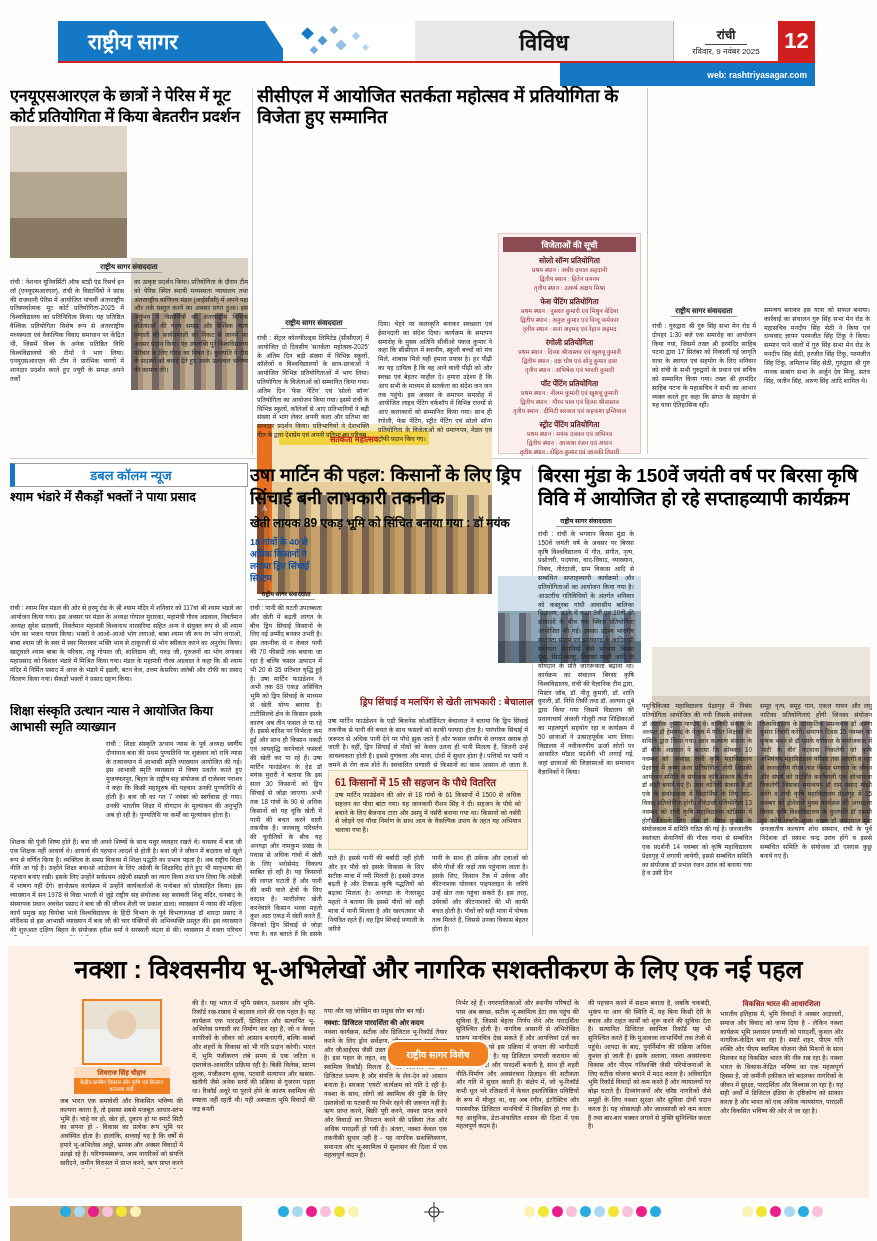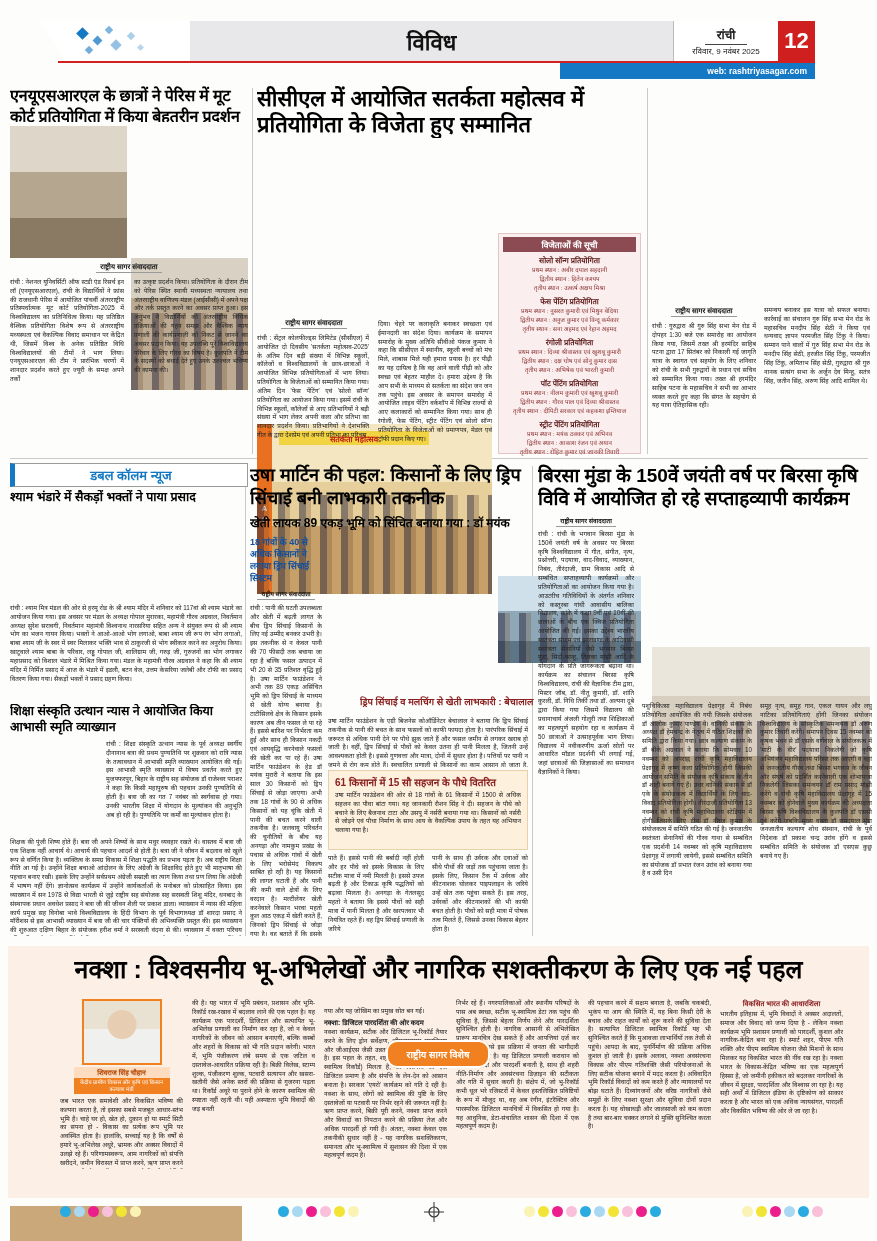--- a/index.html
+++ b/index.html
@@ -22,21 +22,21 @@
             justify-content:center;font-weight:bold;font-size:22px;}
   .redline{background:#d42020;height:2px;}
   .webstrip{background:#1478c4;color:#fff;font-size:8.5px;font-weight:bold;
             display:flex;align-items:center;justify-content:flex-end;padding-right:8px;box-sizing:border-box;}
   
   .bt{font-size:6.3px;line-height:1.4;text-align:justify;overflow:hidden;color:#252525;}
   .byline{font-size:7px;font-weight:bold;text-align:center;color:#111;}
   .byline span{border-bottom:1px solid #999;padding:0 4px 2px;}
   .hl{font-weight:bold;color:#000;overflow:hidden;}
   .h-sm{font-size:16px;line-height:1.3;font-family:Liberation Serif, serif;}
-  .h-xl{font-size:22px;line-height:1.18;}
+  .h-xl{font-size:18px;line-height:1.18;}
   .h-lg{font-size:19px;line-height:1.22;}
   .h-sub{font-size:12.5px;line-height:1.25;}
   .deck{font-weight:bold;font-size:12px;color:#000;}
   .bluehead{font-weight:bold;font-size:9px;line-height:1.35;color:#10509e;}
   .maroonhead{font-weight:bold;font-size:8.5px;color:#8a2020;line-height:1.3;margin-left:32px;}
   .vrule{background:#c9c9c9;width:1px;}
   .hrule{background:#c9c9c9;height:1px;}
   
   .ph{position:relative;overflow:hidden;background:#c9bfae;}
   .crowd::after{content:"";position:absolute;left:0;right:0;bottom:0;height:58%;
@@ -75,20 +75,23 @@
   .c1{background:#29abe2;} .c2{background:#a9d9f2;} .c3{background:#ec1e8c;}
   .c4{background:#f8c0da;} .c5{background:#f2e434;} .c6{background:#faf3b4;}
 </style>
 </head>
 <body>
 
 <div class="page">
 
   <div class="abs" style="left:58px;top:21px;width:757px;">
     <div class="band">
+      <div class="seg-logo">
+        <span>राष्ट्रीय सागर</span>
+      </div>
       <div class="seg-slant">
         <span class="dia" style="left:38px;top:8px;width:9px;height:9px;"></span>
         <span class="dia" style="left:54px;top:16px;width:7px;height:7px;opacity:.75;"></span>
         <span class="dia" style="left:46px;top:26px;width:6px;height:6px;opacity:.6;"></span>
         <span class="dia" style="left:66px;top:6px;width:6px;height:6px;opacity:.55;"></span>
         <span class="dia" style="left:72px;top:20px;width:8px;height:8px;opacity:.45;"></span>
         <span class="dia" style="left:88px;top:12px;width:6px;height:6px;opacity:.35;"></span>
         <span class="dia" style="left:98px;top:24px;width:5px;height:5px;opacity:.3;"></span>
       </div>
       <div class="seg-mid">
@@ -97,21 +100,21 @@
       <div class="seg-date">
         <span class="city">रांची</span>
         <span>रविवार, 9 नवंबर 2025</span>
       </div>
       <div class="seg-page">
         <span>12</span>
       </div>
     </div>
     <div class="redline"></div>
   </div>
-  <div class="abs webstrip" style="left:560px;top:63px;width:255px;height:16px;">
+  <div class="abs webstrip" style="left:560px;top:63px;width:255px;height:23px;">
     <span>web: rashtriyasagar.com</span>
   </div>
 
   <div class="abs vrule" style="left:252px;top:88px;height:366px;"></div>
   <div class="abs vrule" style="left:647px;top:88px;height:366px;"></div>
   <div class="abs hrule" style="left:10px;top:458px;width:858px;"></div>
   <div class="abs vrule" style="left:245px;top:466px;height:470px;"></div>
   <div class="abs vrule" style="left:532px;top:466px;height:470px;"></div>
 
   <div class="abs hl h-sm" style="left:10px;top:86px;width:238px;height:36px;">एनयूएसआरएल के छात्रों ने पेरिस में मूट कोर्ट प्रतियोगिता में किया बेहतरीन प्रदर्शन</div>

